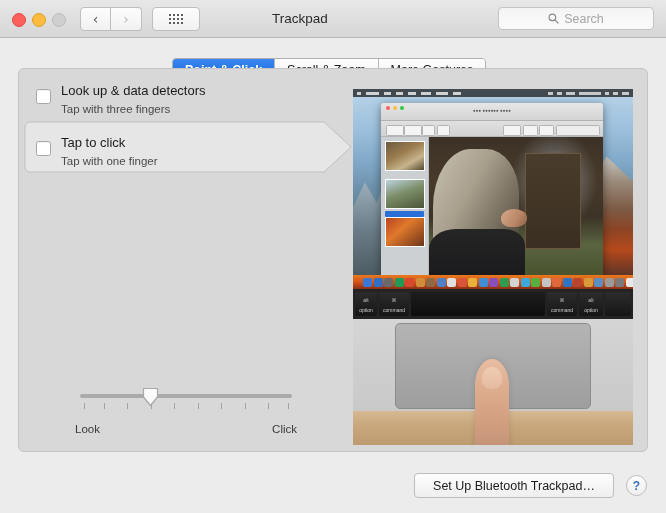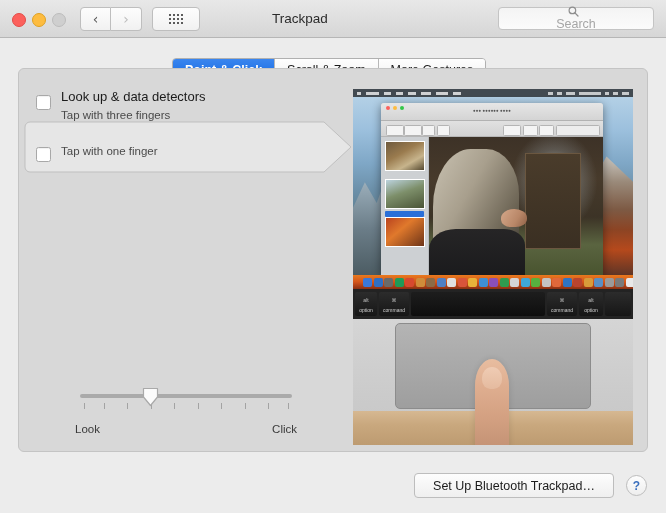--- a/index.html
+++ b/index.html
@@ -98,21 +98,20 @@
     position: absolute;
     right: 12px; top: 7px;
     width: 156px; height: 23px;
     background: linear-gradient(to bottom, #f4f4f4 0%, #fbfbfb 100%);
     border: 1px solid #c4c4c4;
     border-radius: 4px;
     box-sizing: border-box;
     display: flex;
     align-items: center;
     justify-content: center;
-    flex-direction: column;
   }
   .searchfield .sicon {
     margin-right: 5px;
     display: flex;
     align-items: center;
   }
   .searchfield .sph {
     font-size: 12.5px;
     color: #a6a6a6;
   }
@@ -163,21 +162,21 @@
   .options {
     position: absolute;
     left: 0; top: 0;
     width: 334px;
   }
   .optrow {
     position: relative;
     height: 52px;
     display: flex;
     align-items: flex-start;
-    padding-top: 20px;
+    padding-top: 14px;
     box-sizing: border-box;
   }
   .optrow .cbx {
     margin-left: 17px;
     margin-top: 6px;
     width: 15px; height: 15px;
     background: #ffffff;
     border: 1px solid #a8a8a8;
     border-radius: 2.5px;
     box-sizing: border-box;
@@ -572,20 +571,21 @@
       </div>
     </div>
 
 
     <div class="optrow selected">
       <svg class="sel-shape" viewBox="0 0 332 52" preserveAspectRatio="none">
         <path d="M6,1 L300,1 L327,26 L300,51 L6,51 A5,5 0 0 1 1,46 L1,6 A5,5 0 0 1 6,1 Z" fill="#e6e6e6" stroke="#bfbfbf" stroke-width="1"></path>
       </svg>
       <div class="cbx"></div>
       <div class="txt">
+        <div class="opt-title">Tap to click</div>
         <div class="opt-sub">Tap with one finger</div>
       </div>
     </div>
   </div>
 
   <div class="tracking">
     <div class="slider-wrap">
       <div class="slider-track"></div>
       <div class="slider-ticks" id="slider-ticks">
           <i style="left: 4px;"></i>

